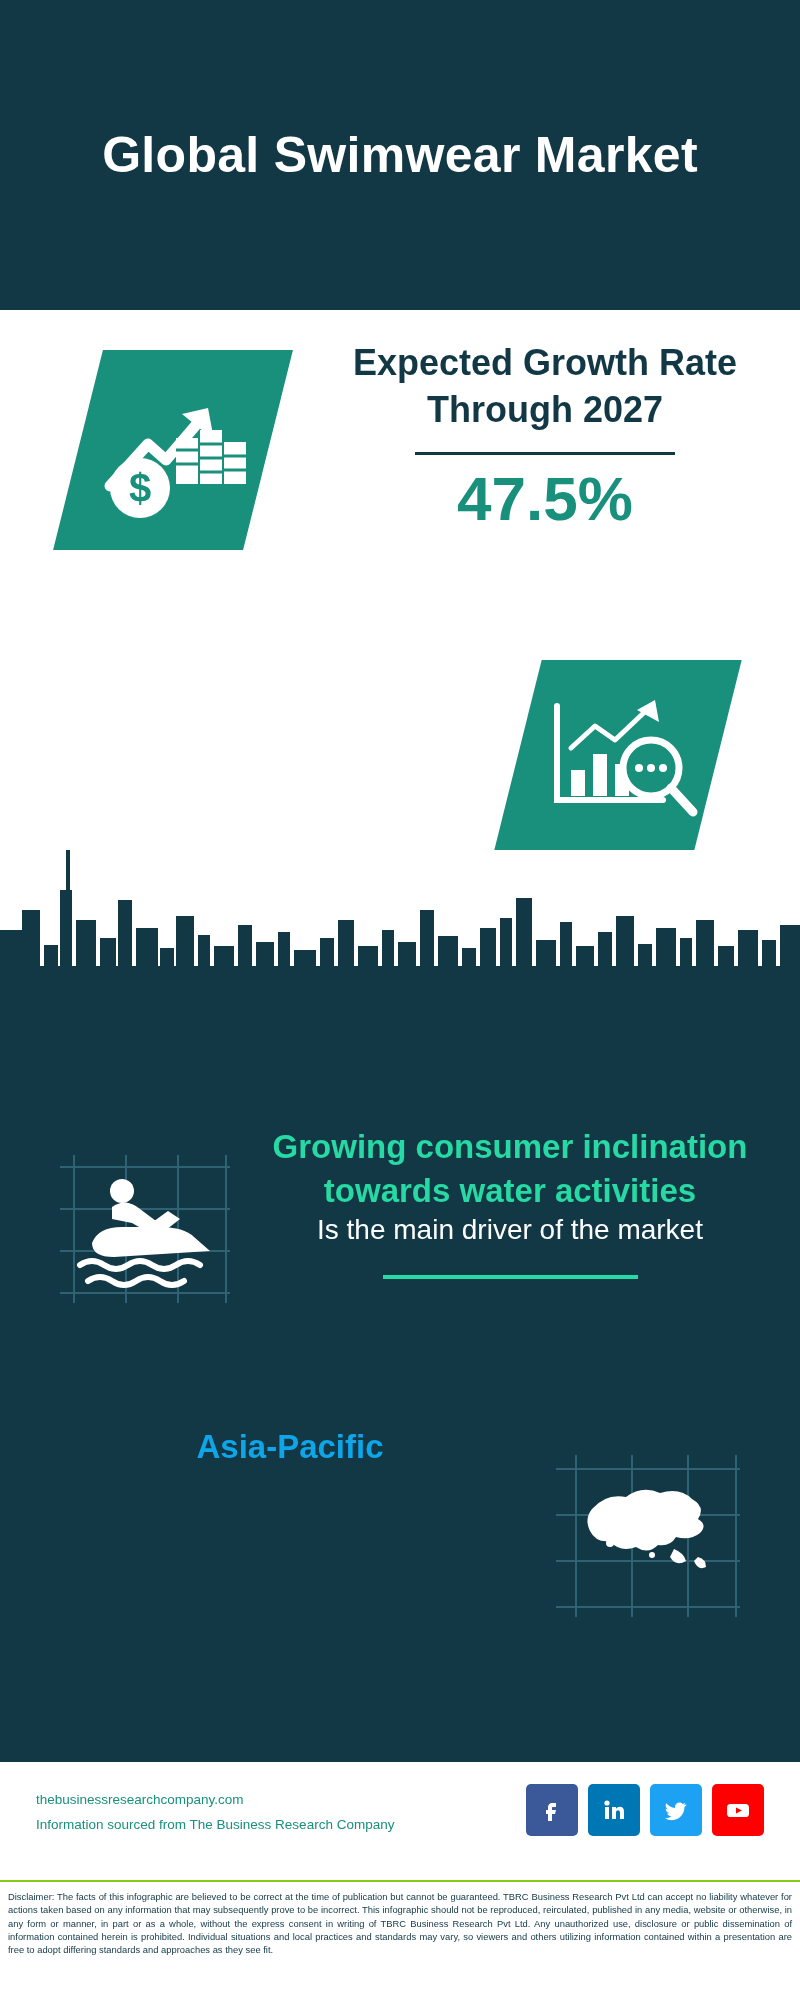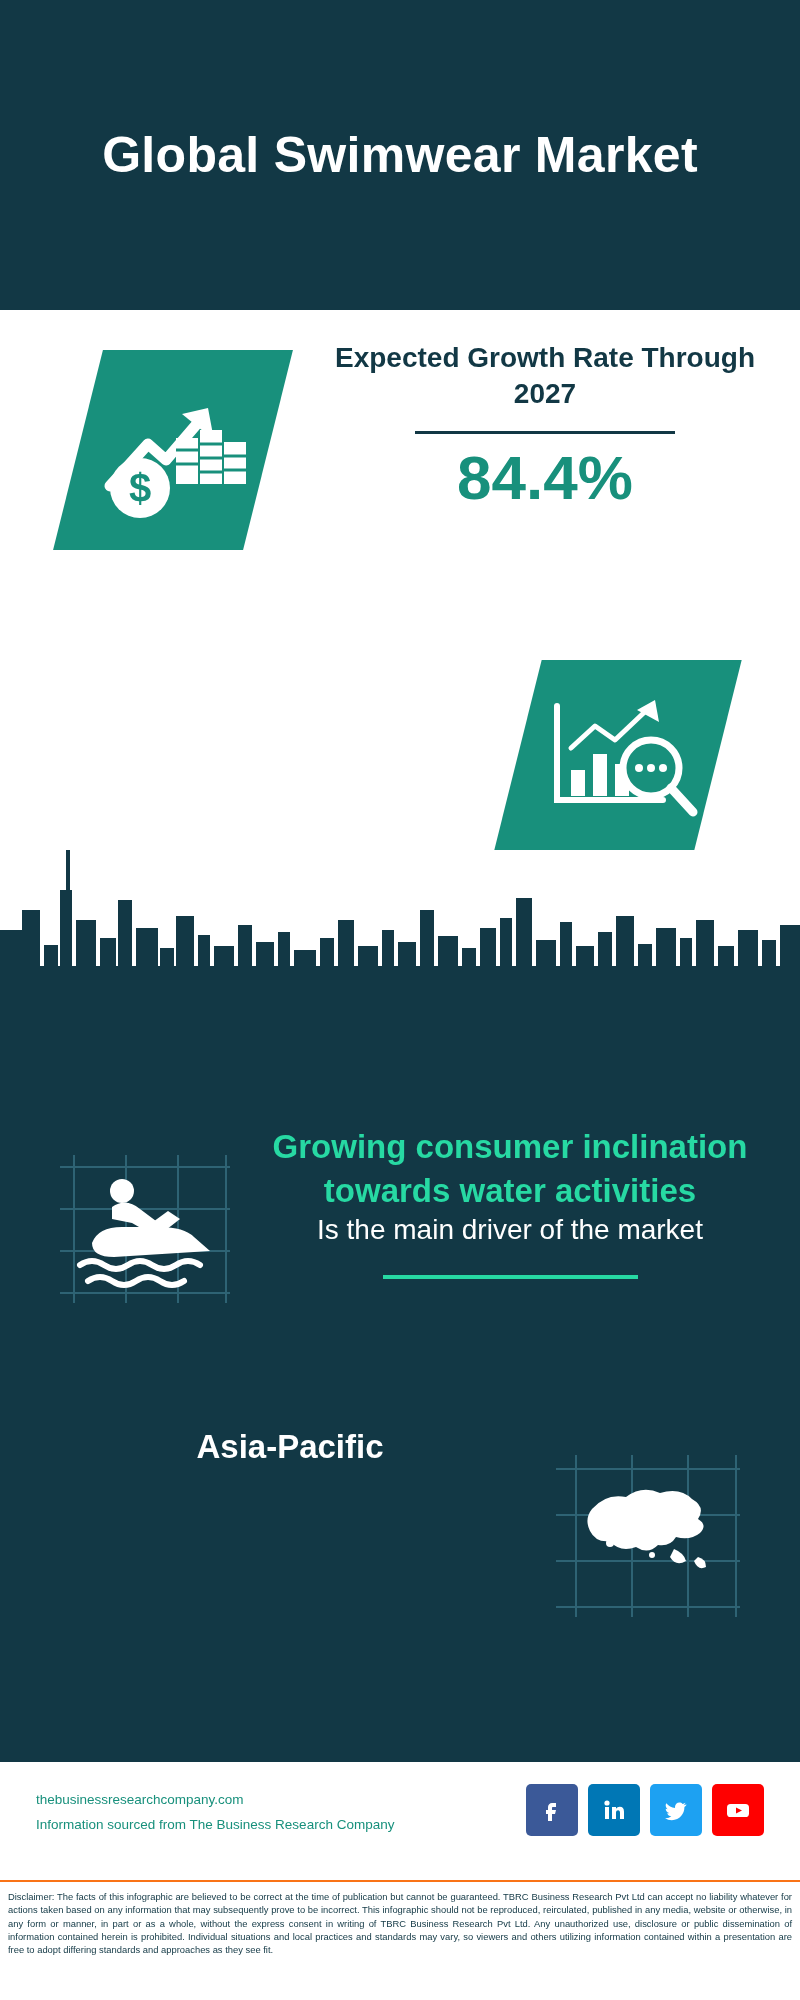--- a/index.html
+++ b/index.html
@@ -34,21 +34,21 @@
     background:#18907c;
     transform: skewX(-14deg);
   }
   .growth-badge { left:78px; top:10px; width:190px; height:200px; }
   .growth-icon {
     position:absolute; left:85px; top:30px; width:180px; height:165px;
     display:flex; align-items:center; justify-content:center;
   }
   .growth-text { position:absolute; left:330px; top:0px; width:430px; text-align:center; }
   .kpi-label {
-    color:#123845; font-size:28px; font-weight:bold; line-height:1.3;
+    color:#123845; font-size:36px; font-weight:bold; line-height:1.3;
   }
   .kpi-rule { width:260px; height:3px; background:#123845; margin:18px auto 8px auto; }
   .kpi-value { color:#18907c; font-size:62px; font-weight:bold; line-height:1.15; }
 
   
   .size-block { position:absolute; left:0; top:320px; width:800px; height:300px; }
   .size-text { position:absolute; left:40px; top:0px; width:430px; text-align:center; }
   .size-badge { left:518px; top:30px; width:200px; height:190px; }
   .size-icon {
     position:absolute; left:530px; top:50px; width:185px; height:155px;
@@ -67,21 +67,21 @@
   .driver-icon {
     position:absolute; left:50px; top:22px; width:190px; height:160px;
   }
   .driver-text { position:absolute; left:250px; top:0; width:520px; text-align:center; }
   .hl-green { color:#27d9a3; font-size:33px; font-weight:bold; line-height:1.32; }
   .sub-white { color:#ffffff; font-size:28px; line-height:1.32;text-align:center; }
   .driver-rule { width:255px; height:4px; background:#27d9a3; margin:26px auto 0 auto; }
 
   .region-row { position:absolute; left:0; top:455px; width:800px; height:230px; }
   .region-text { position:absolute; left:30px; top:0; width:520px; text-align:center; }
-  .region-title { color:#ffffff; font-size:33px; font-weight:bold; line-height:1.35; }
+  .region-title { color:#0ea5e9; font-size:33px; font-weight:bold; line-height:1.35; }
   .region-map { position:absolute; left:548px; top:20px; width:200px; height:180px; }
 
   
   .footer {
     position:absolute; left:0; top:1760px; width:800px; height:120px; background:#ffffff;
     border-top:2px solid #123845;
   }
   .footer-src {
     position:absolute; left:36px; top:26px; width:460px;
     color:#18907c; font-size:13.5px; line-height:1.85;
@@ -91,21 +91,21 @@
     width:52px; height:52px; border-radius:5px; display:flex; align-items:center; justify-content:center;
     color:#fff; font-weight:bold;
   }
   .soc-fb { background:#3b5998; }
   .soc-li { background:#0077b5; }
   .soc-tw { background:#1da1f2; }
   .soc-yt { background:#ff0000; }
 
   .disclaimer {
     position:absolute; left:0; top:1880px; width:800px; height:120px;
-    background:#ffffff; border-top:2px solid #f97316;
+    background:#ffffff; border-top:2px solid #84cc16;
     padding:8px 8px 0 8px; box-sizing:border-box;
     color:#123845; font-size:9.4px; line-height:1.42; text-align:justify;
   }
 </style>
 </head>
 <body>
 
 <div class="page">
 
   <div class="header">
@@ -135,21 +135,21 @@
             <line x1="134" y1="92" x2="156" y2="92"></line>
           </g>
 
           <circle cx="50" cy="110" r="30" fill="#ffffff"></circle>
           <text x="50" y="124" font-family="Liberation Sans, sans-serif" font-size="40" font-weight="bold" fill="#18907c" text-anchor="middle">$</text>
         </svg>
       </div>
       <div class="growth-text">
         <div class="kpi-label">Expected Growth Rate Through 2027</div>
         <div class="kpi-rule"></div>
-        <div class="kpi-value">84.4%</div>
+        <div class="kpi-value">47.5%</div>
       </div>
     </div>
 
     <div class="size-block">
       <div class="para-badge size-badge"></div>
       <div class="size-icon">
         <svg width="160" height="140" viewBox="0 0 160 140">
 
           <path d="M14 18 L14 112 L120 112" stroke="#ffffff" stroke-width="6" fill="none" stroke-linecap="round"></path>
           <rect x="28" y="82" width="14" height="26" fill="#ffffff"></rect>

